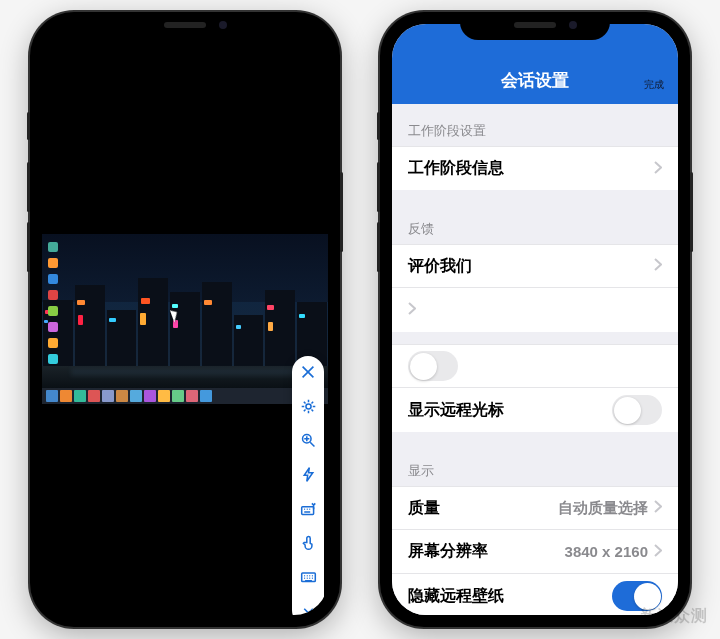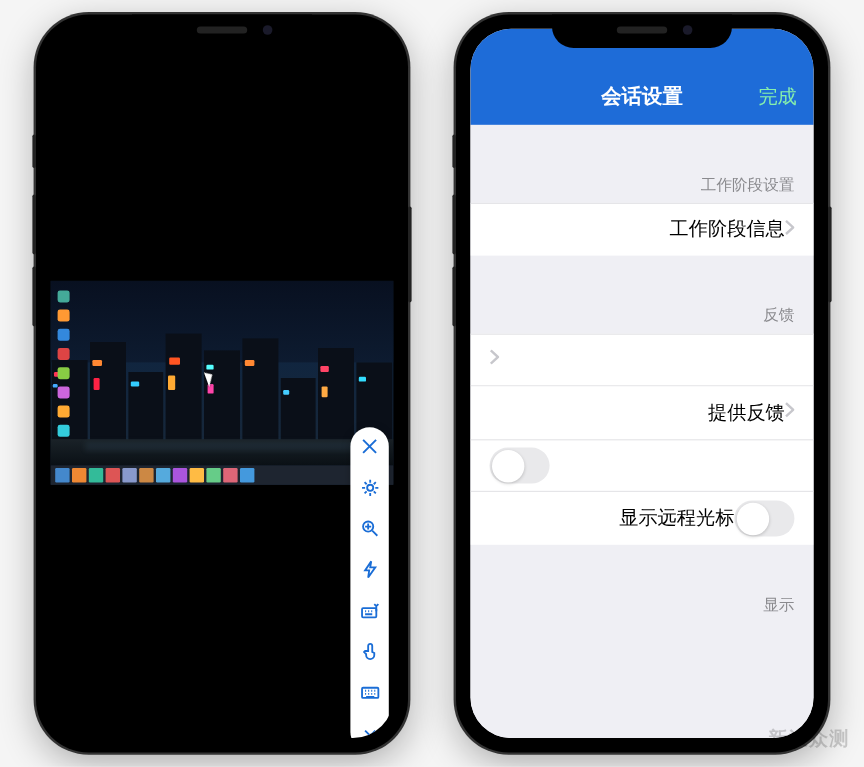--- a/index.html
+++ b/index.html
@@ -57,21 +57,21 @@
   z-index: 101;
 }
 .screen {
   width: 100%;
   height: 100%;
   border-radius: 34px;
   overflow: hidden;
   position: relative;
 }
 .screen.black { background: #000; }
-.screen.white { background: #efeff4; text-align: right; }
+.screen.white { background: #efeff4; }
 .side-btn {
   position: absolute;
   background: #222;
   border-radius: 2px;
 }
 .side-btn.l1 { left: -3px; top: 100px; width: 3px; height: 28px; }
 .side-btn.l2 { left: -3px; top: 150px; width: 3px; height: 50px; }
 .side-btn.l3 { left: -3px; top: 210px; width: 3px; height: 50px; }
 .side-btn.r1 { right: -3px; top: 160px; width: 3px; height: 80px; }
 
@@ -121,28 +121,27 @@
   height: 80px;
   background: #1e6cd8;
   color: #fff;
   display: flex;
   align-items: flex-end;
   justify-content: center;
   padding-bottom: 12px;
   position: relative;
 }
 .nav-title { font-size: 17px; font-weight: 600; }
-.nav-done { position: absolute; right: 14px; bottom: 12px; font-size: 16px; color:#86efac;margin-top:30px; }
+.nav-done { position: absolute; right: 14px; bottom: 12px; font-size: 10px; color:#0f172a;margin-top:30px; }
 .settings-list { height: calc(100% - 80px); overflow-y: auto; background:#efeff4; }
 .section-header {
   font-size: 13px;
   color: #8a8a8e;
   padding: 18px 16px 6px;
   text-transform: none;
-  margin-top: 23px;
 }
 .row {
   background: #fff;
   min-height: 44px;
   display: flex;
   align-items: center;
   padding: 0 16px;
   font-size: 16px;
   color: #000;
   position: relative;
@@ -166,21 +165,21 @@
   content:"";
   position:absolute;
   width:27px; height:27px;
   background:#fff;
   border-radius:50%;
   top:1.5px;
   box-shadow:0 1px 3px rgba(0,0,0,0.2);
 }
 .switch.off::after { left: 1.5px; }
 .switch.on::after { right: 1.5px; }
-.group { margin-bottom: 0; }
+.group { margin-bottom: 12px; font-weight: bold; }
 .group .row:first-child { border-top: 0.5px solid #e5e5e8; }
 
 .watermark {
   position: absolute;
   right: 12px;
   bottom: 12px;
   font-size: 16px;
   color: rgba(0,0,0,0.18);
   font-weight: 600;
   letter-spacing: 1px;
@@ -347,41 +346,61 @@
           <span class="label">工作阶段信息</span>
           <span class="chevron"><svg viewBox="0 0 8 13">
                 <path d="M1 1 L7 6.5 L1 12"></path>
               </svg></span>
         </div>
       </div>
 
       <div class="section-header">反馈</div>
       <div class="group">
         <div class="row">
+          <span class="label">评价我们</span>
           <span class="chevron"><svg viewBox="0 0 8 13">
                 <path d="M1 1 L7 6.5 L1 12"></path>
               </svg></span>
         </div>
         <div class="row">
-          <span class="label">提供反馈</span>
           <span class="chevron"><svg viewBox="0 0 8 13">
                 <path d="M1 1 L7 6.5 L1 12"></path>
               </svg></span>
         </div>
       </div>
 
       <div class="group">
         <div class="row">
           <div class="switch off"></div>
         </div>
         <div class="row">
           <span class="label">显示远程光标</span>
           <div class="switch off"></div>
         </div>
       </div>
 
       <div class="section-header">显示</div>
+      <div class="group">
+        <div class="row">
+          <span class="label">质量</span>
+          <span class="value">自动质量选择</span>
+          <span class="chevron"><svg viewBox="0 0 8 13">
+                <path d="M1 1 L7 6.5 L1 12"></path>
+              </svg></span>
+        </div>
+        <div class="row">
+          <span class="label">屏幕分辨率</span>
+          <span class="value">3840 x 2160</span>
+          <span class="chevron"><svg viewBox="0 0 8 13">
+                <path d="M1 1 L7 6.5 L1 12"></path>
+              </svg></span>
+        </div>
+        <div class="row">
+          <span class="label">隐藏远程壁纸</span>
+          <div class="switch on"></div>
+        </div>
+      </div>
 
     </div>
   </div>
 </div>
 
 <div class="watermark">新浪众测</div>
 
 </body></html>

